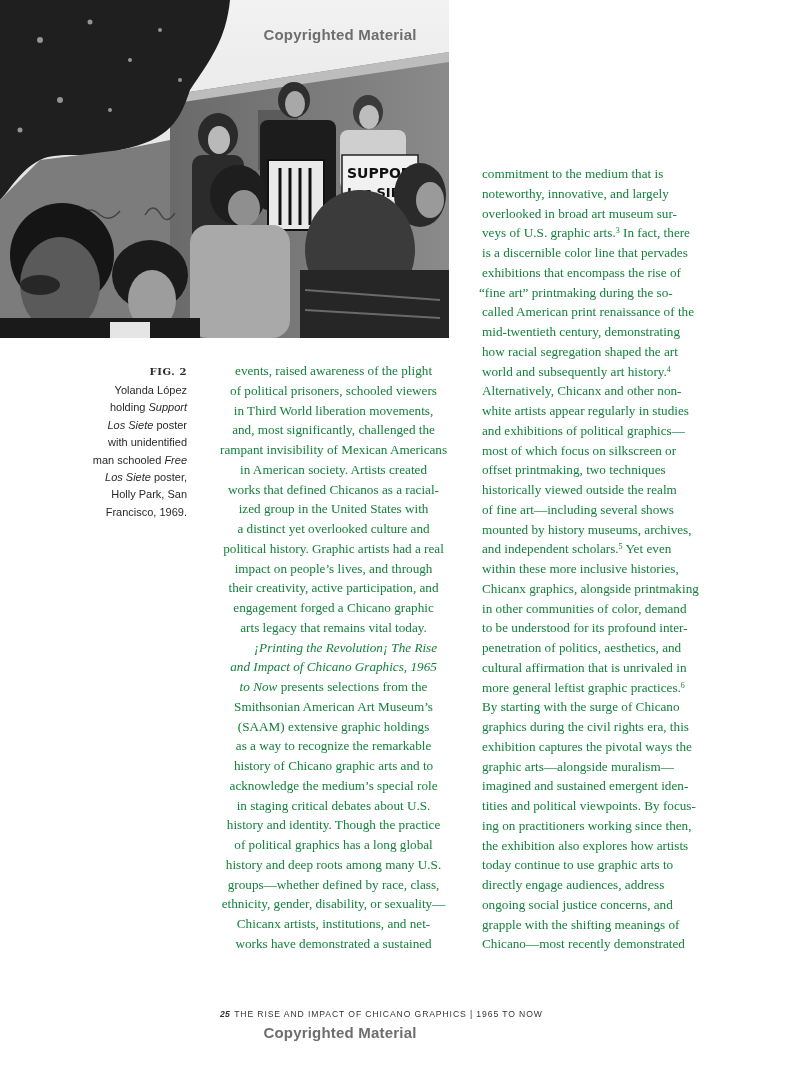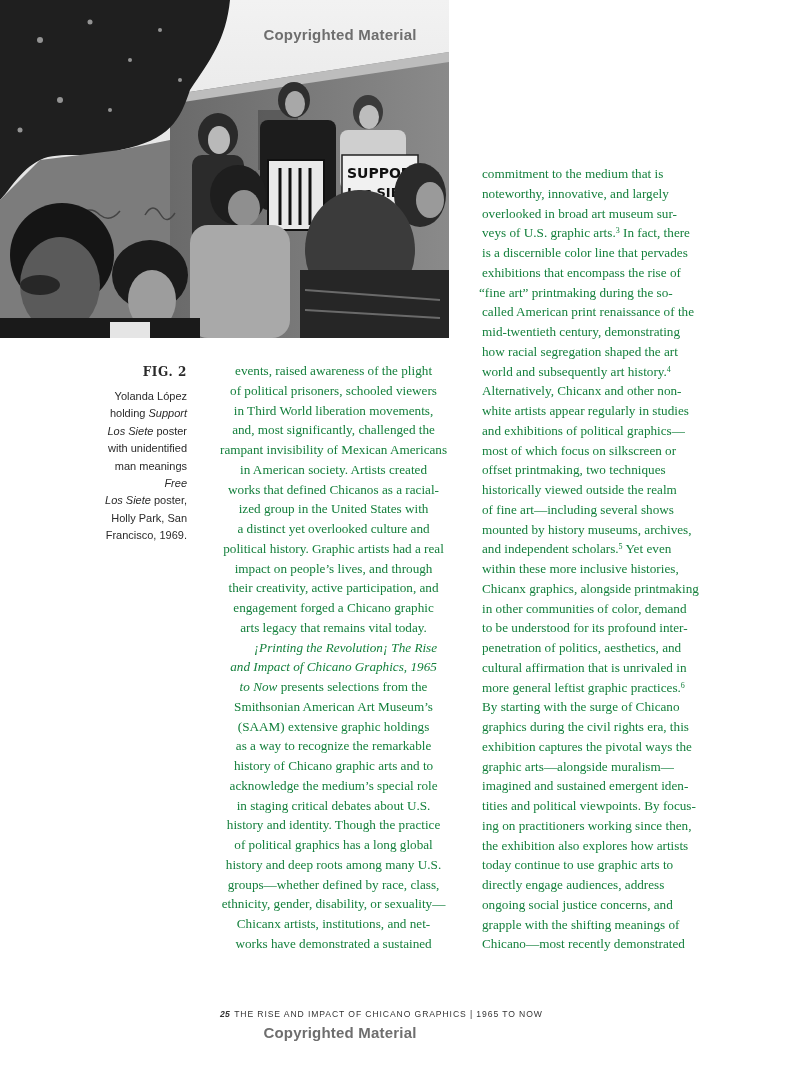--- a/index.html
+++ b/index.html
@@ -12,22 +12,22 @@
   .wm-top { top: 26px; }
   .wm-bottom { top: 1024px; }
 
   
   .photo { position: absolute; left: 0; top: 0; width: 449px; height: 338px; overflow: hidden;
            background: #777; }
   .photo svg { display: block; }
 
   .caption { position: absolute; left: 90px; width: 97px; top: 364px; text-align: right;
              font-family: "Liberation Sans", sans-serif; font-size: 11px; line-height: 17.4px; color: #2a2a2a; }
-  .fig-label { font-family: "DejaVu Serif", serif; font-weight: bold; font-size: 12px;
-               letter-spacing: 0.6px; margin-bottom: 8px; line-height: 16px; }
+  .fig-label { font-family: "DejaVu Serif", serif; font-weight: bold; font-size: 10px;
+               letter-spacing: 0.6px; margin-bottom: 2px; line-height: 16px; }
   .caption i { font-style: italic; }
 
   .col { position: absolute; font-family: Liberation Serif, serif;
          font-size: 13.2px; line-height: 19.75px; color: #15803d; white-space: nowrap; }
   .col-left { left: 220px; top: 361px; text-align: center; }
   .col-right { left: 482px; top: 164px; }
   .line { display: block; height: 19.75px; }
   .line.indent { padding-left: 24px; }
   .line.hang { margin-left: -3px; }
   .line i { font-style: italic; }
@@ -120,21 +120,21 @@
   </svg>
 </div>
 
 <div class="caption">
   <div class="fig-label">FIG. 2</div>
   <div id="caption-lines">
       <div><span>Yolanda López</span></div>
       <div><span>holding </span><i>Support</i></div>
       <div><i>Los Siete</i><span> poster</span></div>
       <div><span>with unidentified</span></div>
-      <div><span>man meanings </span><i>Free</i></div>
+      <div><span>man schooled </span><i>Free</i></div>
       <div><i>Los Siete</i><span> poster,</span></div>
       <div><span>Holly Park, San</span></div>
       <div><span>Francisco, 1969.</span></div>
     </div>
 </div>
 
 <div class="col col-left" id="col-left">
     <span class="line"><span>events, raised awareness of the plight</span></span>
     <span class="line"><span>of political prisoners, schooled viewers</span></span>
     <span class="line"><span>in Third World liberation movements,</span></span>

